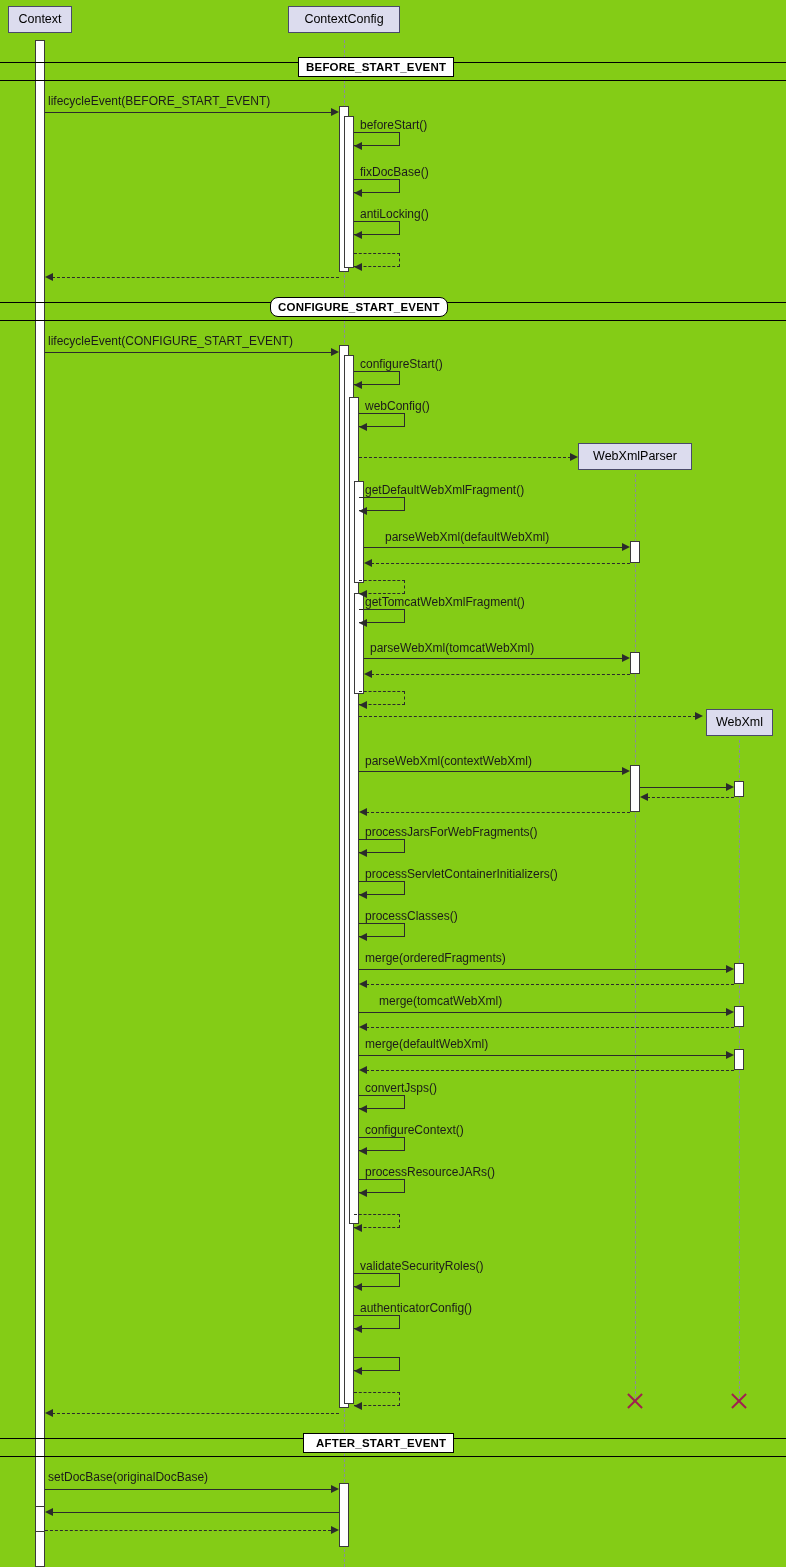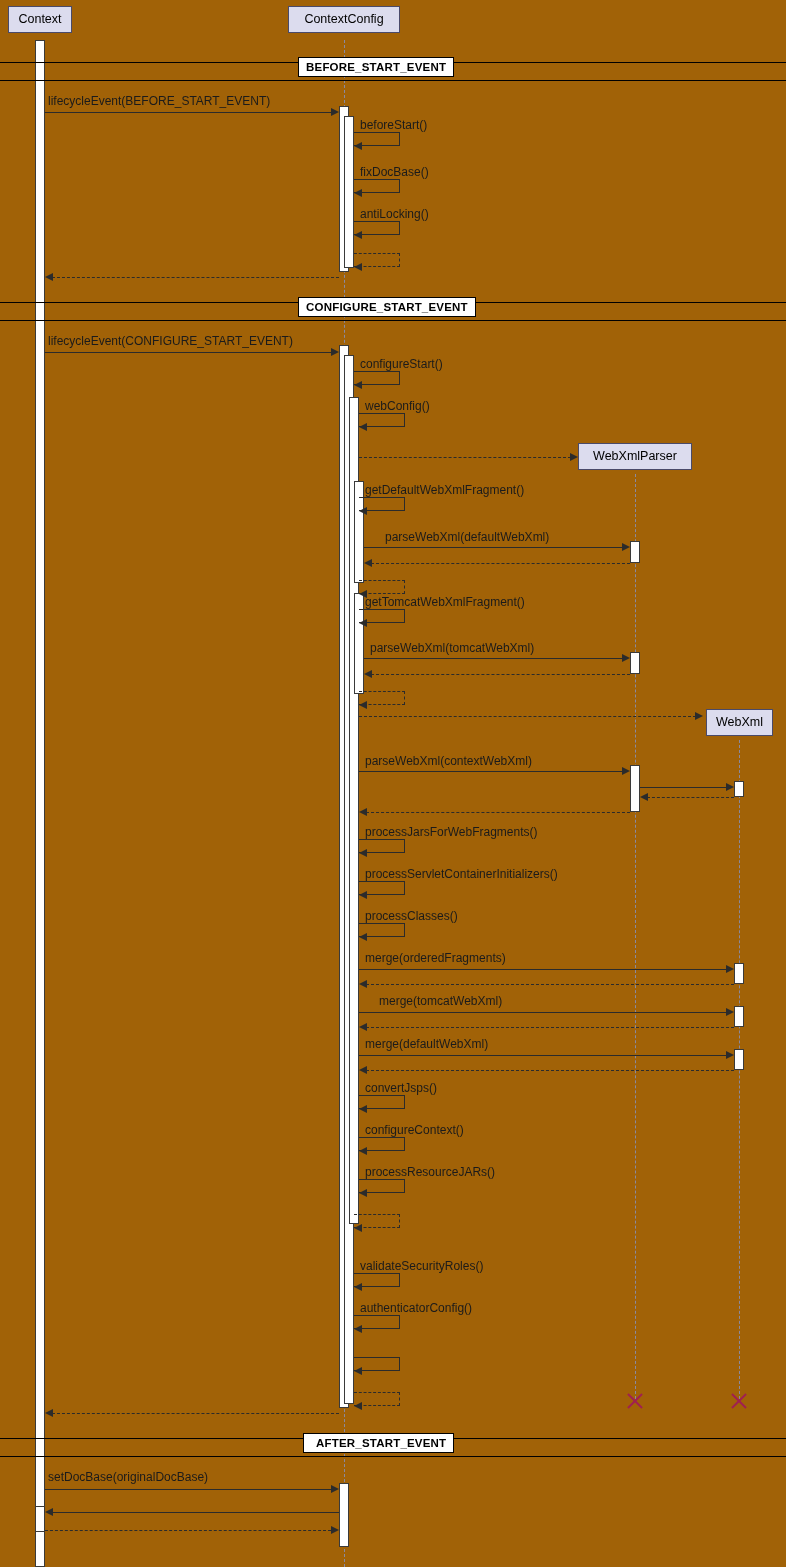--- a/index.html
+++ b/index.html
@@ -1,17 +1,17 @@
 <!DOCTYPE html>
 <html><head>
 <meta charset="utf-8">
 <style>
   html,body{margin:0;padding:0;background:#ffffff;}
   body{font-family:"Liberation Sans",sans-serif;}
-  #canvas{position:relative;width:786px;height:1567px;overflow:hidden;background:#a16207;text-decoration:underline;}
+  #canvas{position:relative;width:786px;height:1567px;overflow:hidden;background:#84cc16;text-decoration:underline;}
 
   .participant{
     position:absolute;
     background:#dcdcee;
     border:1px solid #4a4a6a;
     color:#000;
     font-size:12.5px;
     line-height:1;
     padding:6px 9px;
     white-space:nowrap;
@@ -134,21 +134,21 @@
 
   <div class="activation" style="left:339px;top:1483px;width:10px;height:64px;"></div>
   <div class="activation" style="left:35px;top:1506px;width:10px;height:26px;"></div>
 
   <div class="sepline" style="top:62px;"></div>
   <div class="sepline" style="top:80px;"></div>
   <div class="seplabel" style="left:298px;top:57px;">BEFORE_START_EVENT</div>
 
   <div class="sepline" style="top:302px;"></div>
   <div class="sepline" style="top:320px;"></div>
-  <div class="seplabel" style="left:298px;top:297px;">CONFIGURE_START_EVENT</div>
+  <div class="seplabel" style="left:270px;top:297px;border-radius:8px;">CONFIGURE_START_EVENT</div>
 
   <div class="sepline" style="top:1438px;"></div>
   <div class="sepline" style="top:1456px;"></div>
   <div class="seplabel" style="left:303px;top:1433px;padding-left:12px;">AFTER_START_EVENT</div>
 
   <div class="lbl" style="left:48px;top:95px;">lifecycleEvent(BEFORE_START_EVENT)</div>
   <div class="msg" style="left:45px;top:112px;width:286px;"></div>
   <div class="arrowR" style="left:331px;top:108px;"></div>
 
   <div class="lbl" style="left:360px;top:119px;">beforeStart()</div>

